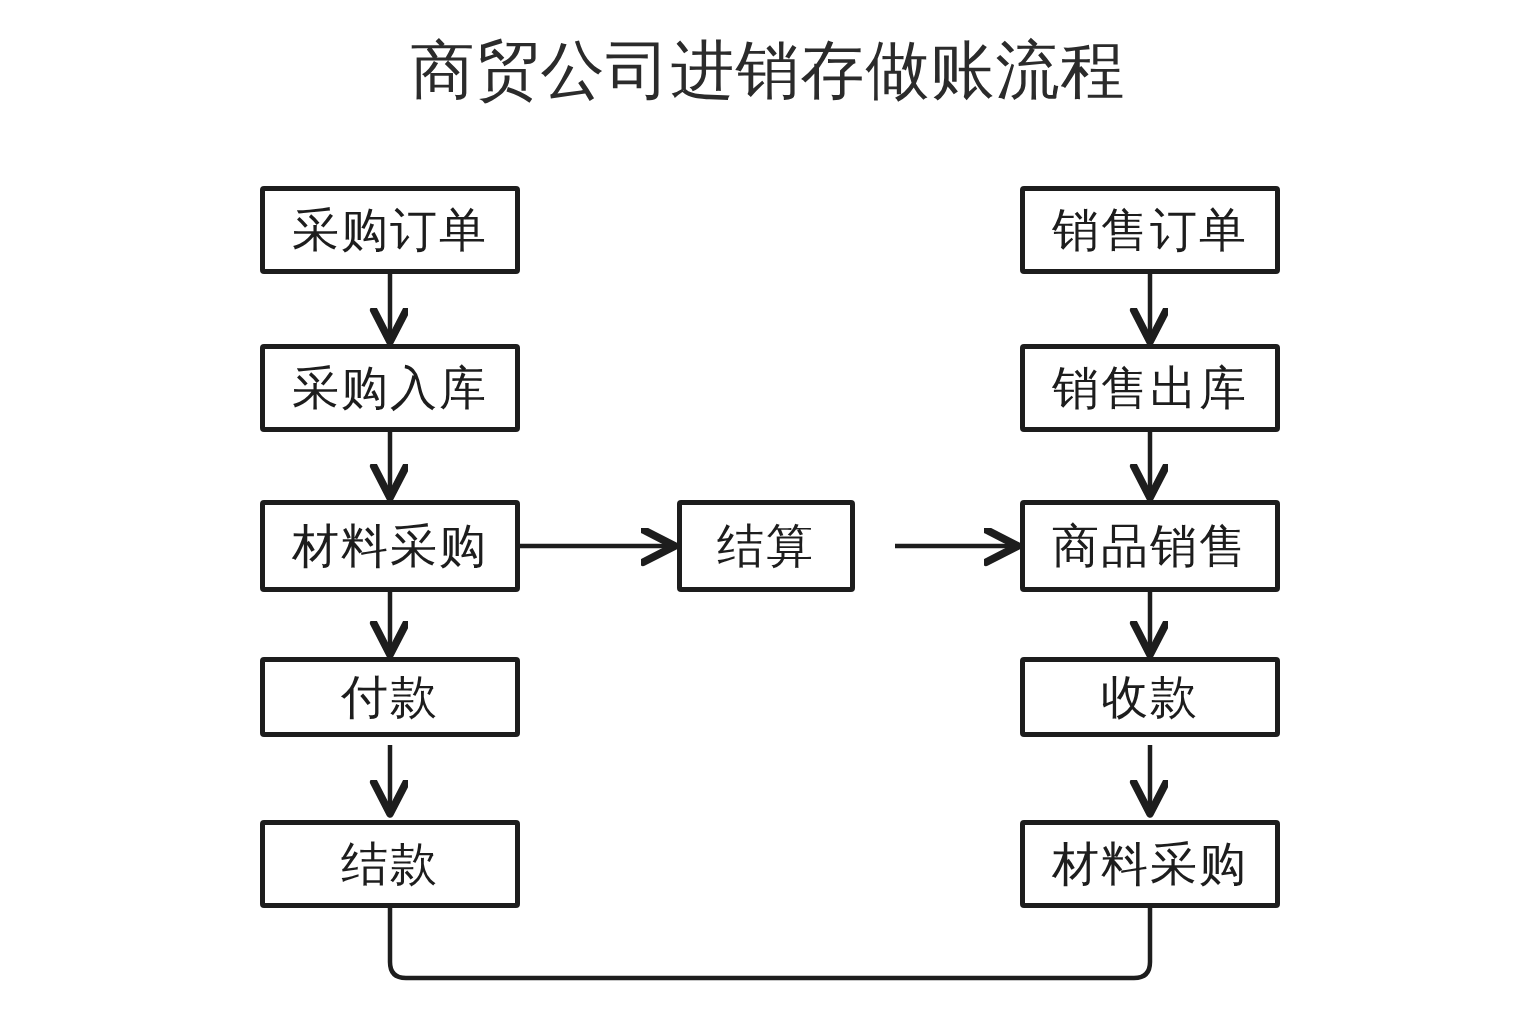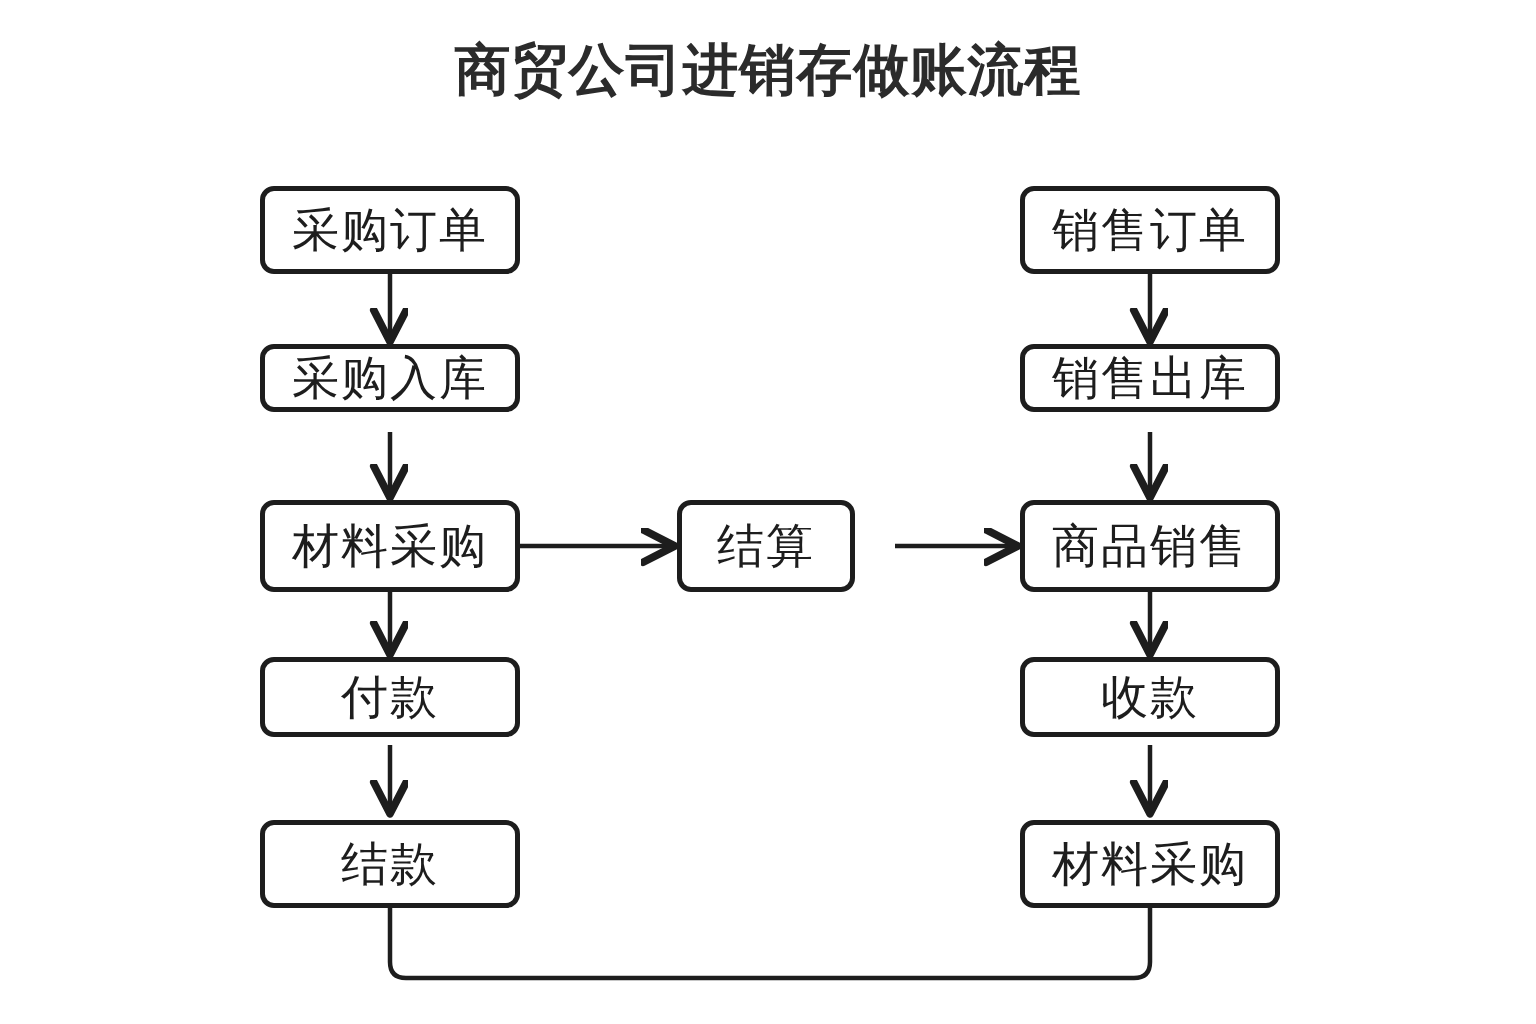--- a/index.html
+++ b/index.html
@@ -16,58 +16,58 @@
     overflow: hidden;
     font-family: "DejaVu Sans", "Liberation Sans", sans-serif;
   }
   #diagram-title {
     position: absolute;
     left: 0;
     top: 14px;
     width: 1536px;
     text-align: center;
     font-family: "DejaVu Sans", "Liberation Sans", sans-serif;
-    font-size: 56px;
+    font-size: 64px;
     line-height: 112px;
-    font-weight: 700;
+    font-weight: 400;
     color: #2b2b2b;
     letter-spacing: 1px;
     white-space: nowrap;
   }
   #edge-layer {
     position: absolute;
     left: 0;
     top: 0;
     width: 1536px;
     height: 1024px;
   }
   .node {
     position: absolute;
     box-sizing: border-box;
     border: 5px solid #1d1d1d;
-    border-radius: 14px;
+    border-radius: 4px;
     background: #ffffff;
     display: flex;
     align-items: center;
     justify-content: center;
   }
   .node-label {
     font-family: "DejaVu Sans", "Liberation Sans", sans-serif;
     font-size: 47px;
     line-height: 52px;
     font-weight: 500;
     color: #1d1d1d;
     white-space: nowrap;
     letter-spacing: 2px;
   }
   
   .col-left  { left: 260px; width: 260px; }
   .col-right { left: 1020px; width: 260px; }
   .row1 { top: 186px;  height: 88px; }
-  .row2 { top: 344px;  height: 68px; }
+  .row2 { top: 344px;  height: 88px; }
   .row3 { top: 500px;  height: 92px; align-items: center; }
   .row4 { top: 657px;  height: 80px; text-align: right; }
   .row5 { top: 820px;  height: 88px; }
   .col-mid { left: 677px; width: 178px; top: 500px; height: 92px; }
 </style>
 </head>
 <body>
 
 <div id="canvas">
 

